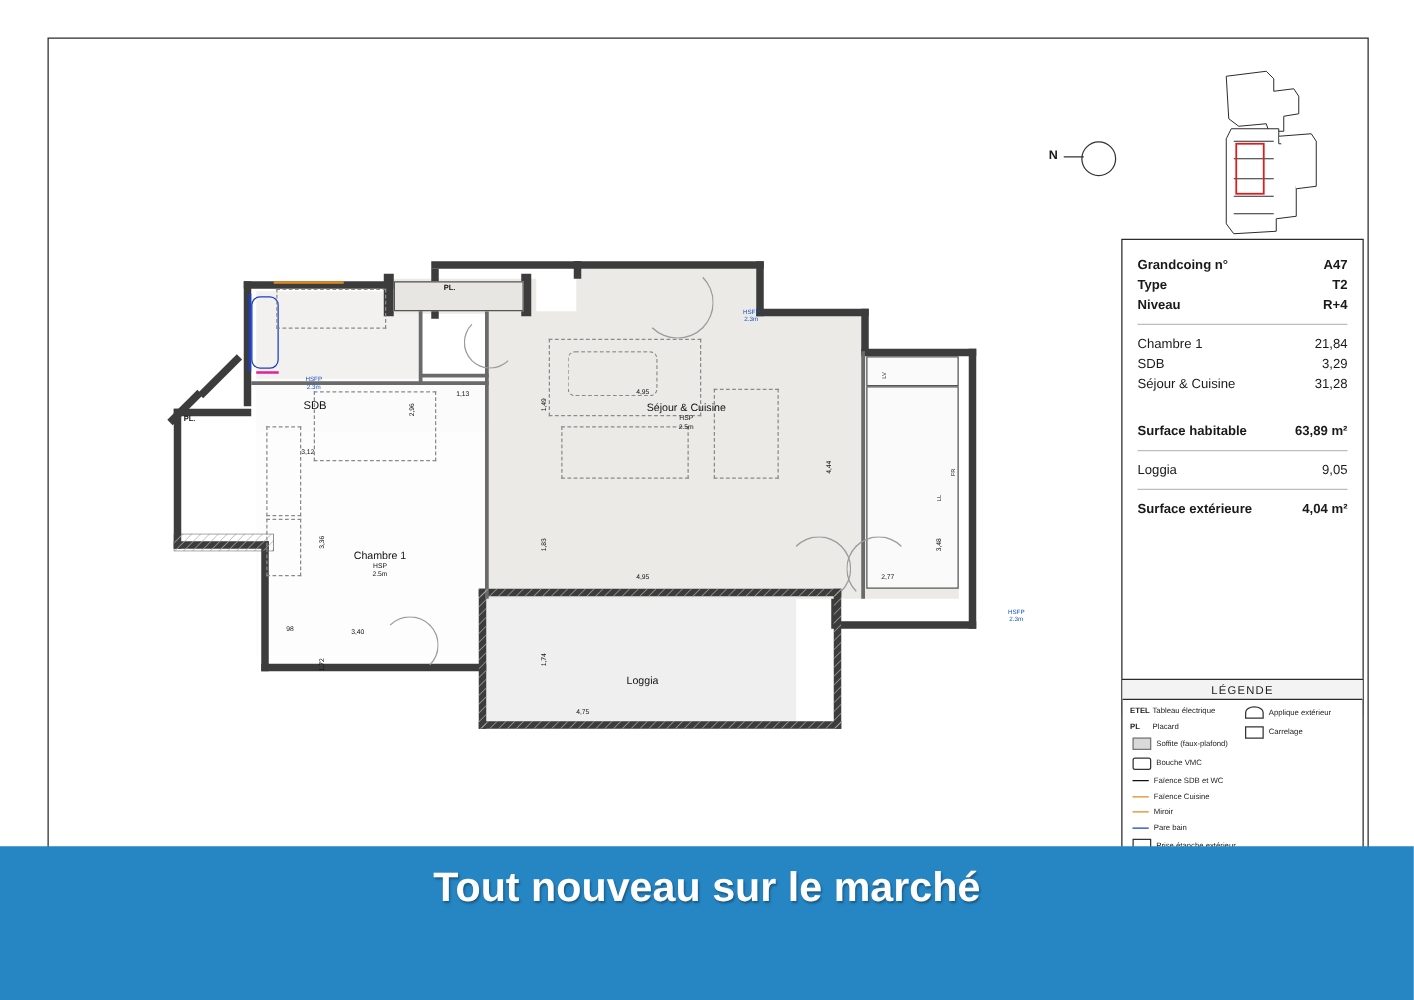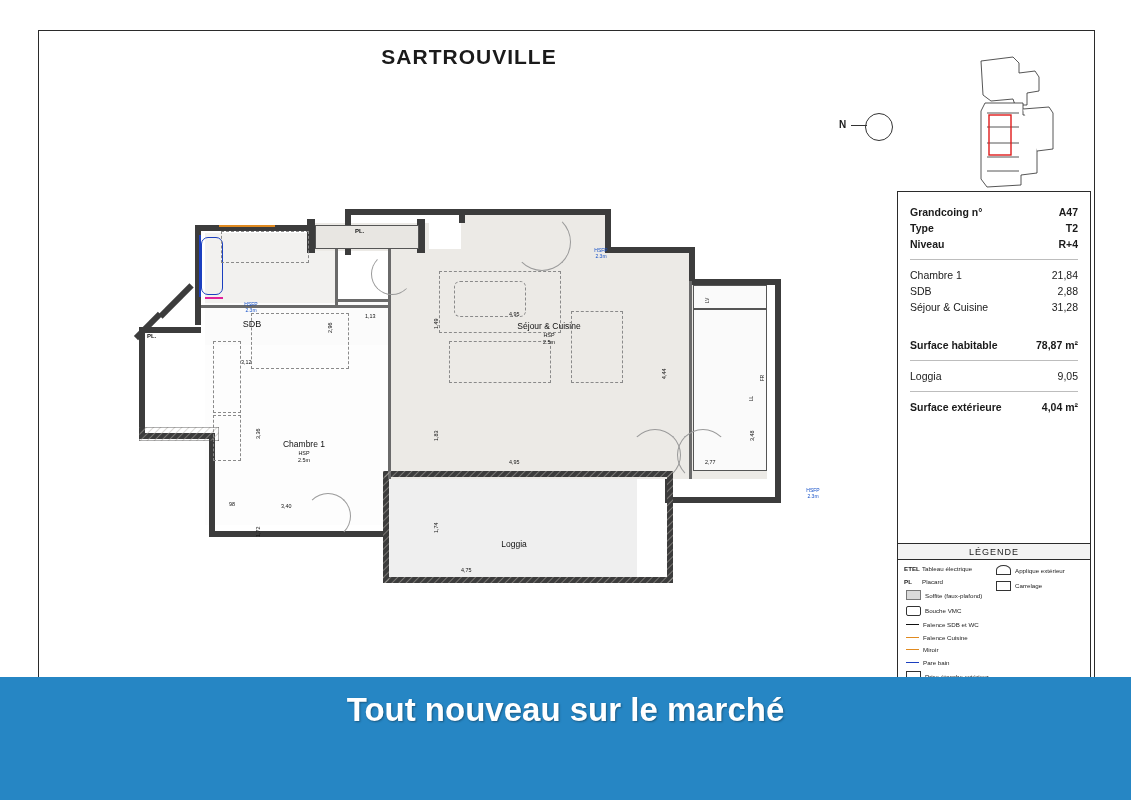--- a/index.html
+++ b/index.html
@@ -97,21 +97,20 @@
   .dash{position:absolute;border:0.8px dashed #8a8a8a;}
   .arc{position:absolute;border:0.8px solid #9a9a9a;border-radius:50%;}
   .vtxt{position:absolute;font-size:4.6px;color:#222;
         transform:rotate(-90deg);transform-origin:left top;white-space:nowrap;}
 </style>
 </head>
 <body>
 
 <div id="sheet">
 
-  <div class="title">SARTROUVILLE</div>
 
   <div class="north">
     <div class="n">N</div>
     <div class="bar"></div>
     <div class="circ"></div>
   </div>
 
   <div class="keyplan">
     <svg width="110" height="140" viewBox="0 0 110 140">
       <g fill="#ffffff" stroke="#2b2b2b" stroke-width="0.8">
@@ -140,30 +139,30 @@
       </div>
 
       <div class="hr"></div>
 
       <div class="rowline">
         <span>Chambre 1</span>
         <span>21,84</span>
       </div>
       <div class="rowline">
         <span>SDB</span>
-        <span>2,88</span>
+        <span>3,29</span>
       </div>
       <div class="rowline">
         <span>Séjour &amp; Cuisine</span>
         <span>31,28</span>
       </div>
 
       <div class="rowline b" style="margin-top:26px">
         <span>Surface habitable</span>
-        <span>78,87 m²</span>
+        <span>63,89 m²</span>
       </div>
 
       <div class="hr"></div>
 
       <div class="rowline">
         <span>Loggia</span>
         <span>9,05</span>
       </div>
 
       <div class="hr"></div>

